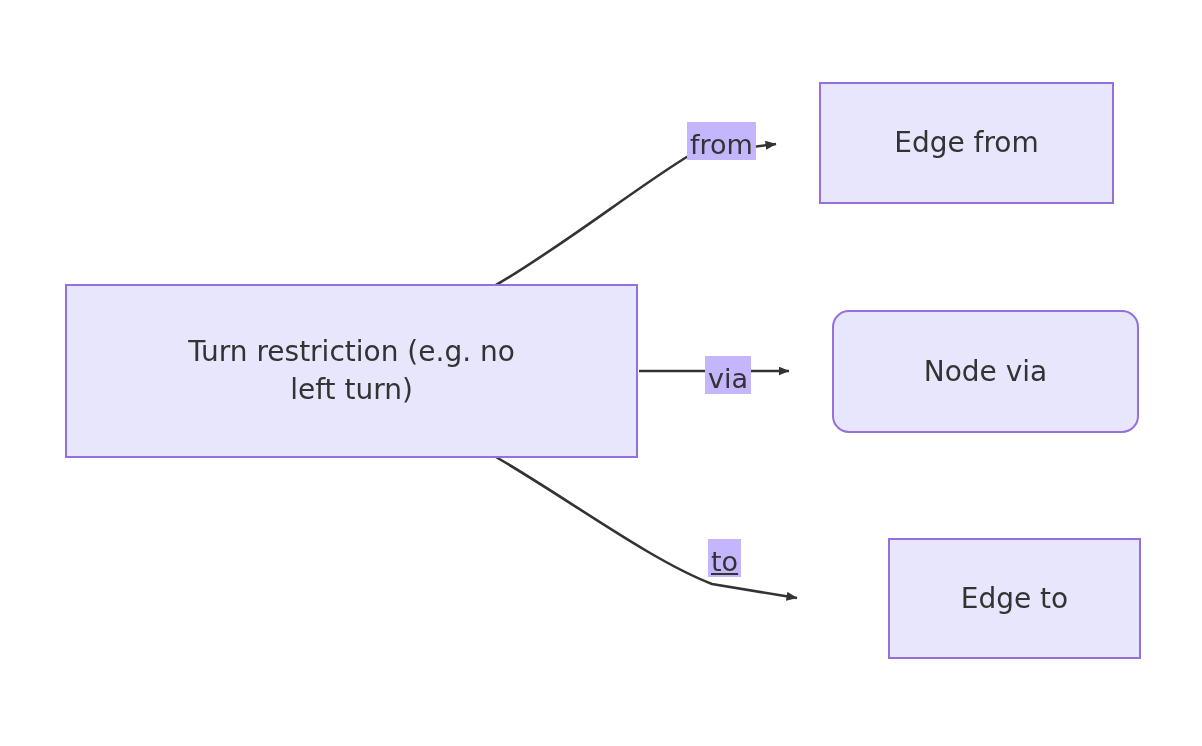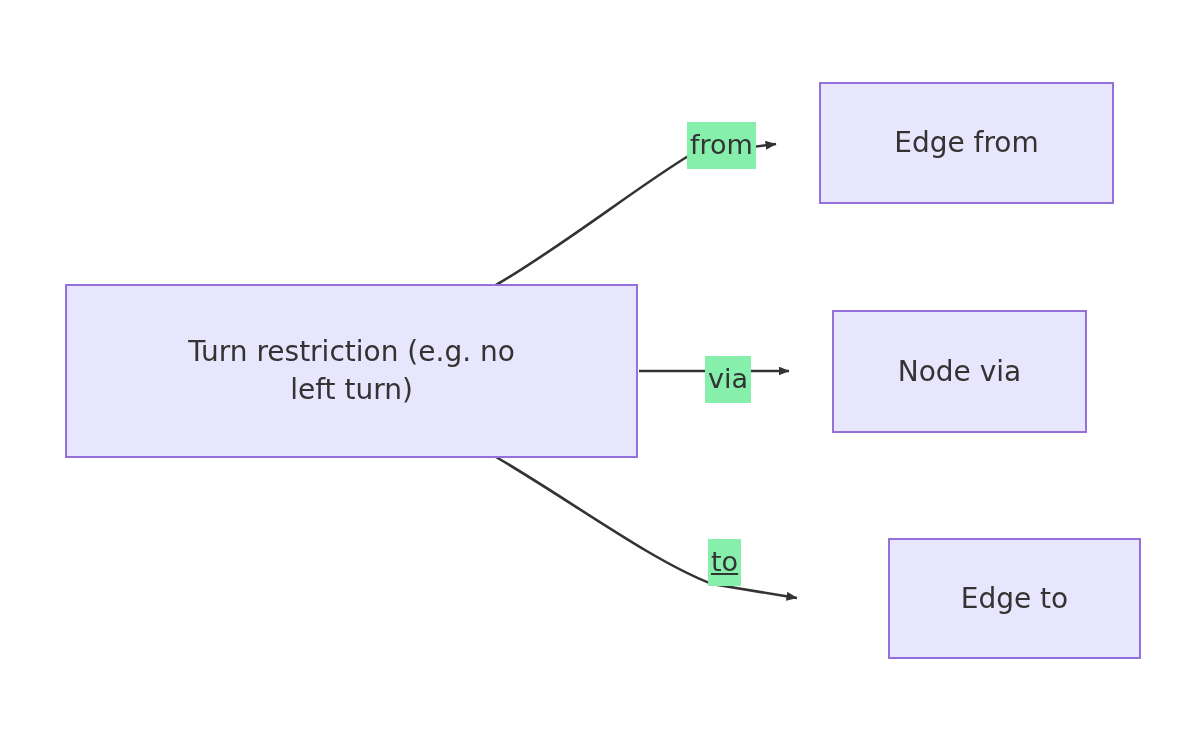--- a/index.html
+++ b/index.html
@@ -54,38 +54,39 @@
   #node-edge-from {
     left: 819px;
     top: 82px;
     width: 295px;
     height: 122px;
     font-size: 28px;
   }
   #node-node-via {
     left: 832px;
     top: 310px;
-    width: 255px;
+    width: 307px;
     height: 123px;
     font-size: 28px;
+    border-radius: 17px;
   }
   #node-edge-to {
     left: 888px;
     top: 538px;
     width: 253px;
     height: 121px;
     font-size: 28px;
   }
   .edge-label {
     position: absolute;
-    background: #86efac;
+    background: #c4b5fd;
     color: #333333;
     font-size: 27px;
     line-height: 1;
-    padding: 9px 3px 11px 3px;
+    padding: 9px 3px 2px 3px;
     white-space: nowrap;
   }
   #edge-label-from { left: 687px; top: 122px; }
   #edge-label-via  { left: 705px; top: 356px; }
   #edge-label-to   { left: 708px; top: 539px; text-decoration: underline; }
 </style>
 </head>
 <body>
 
 <div id="canvas">

